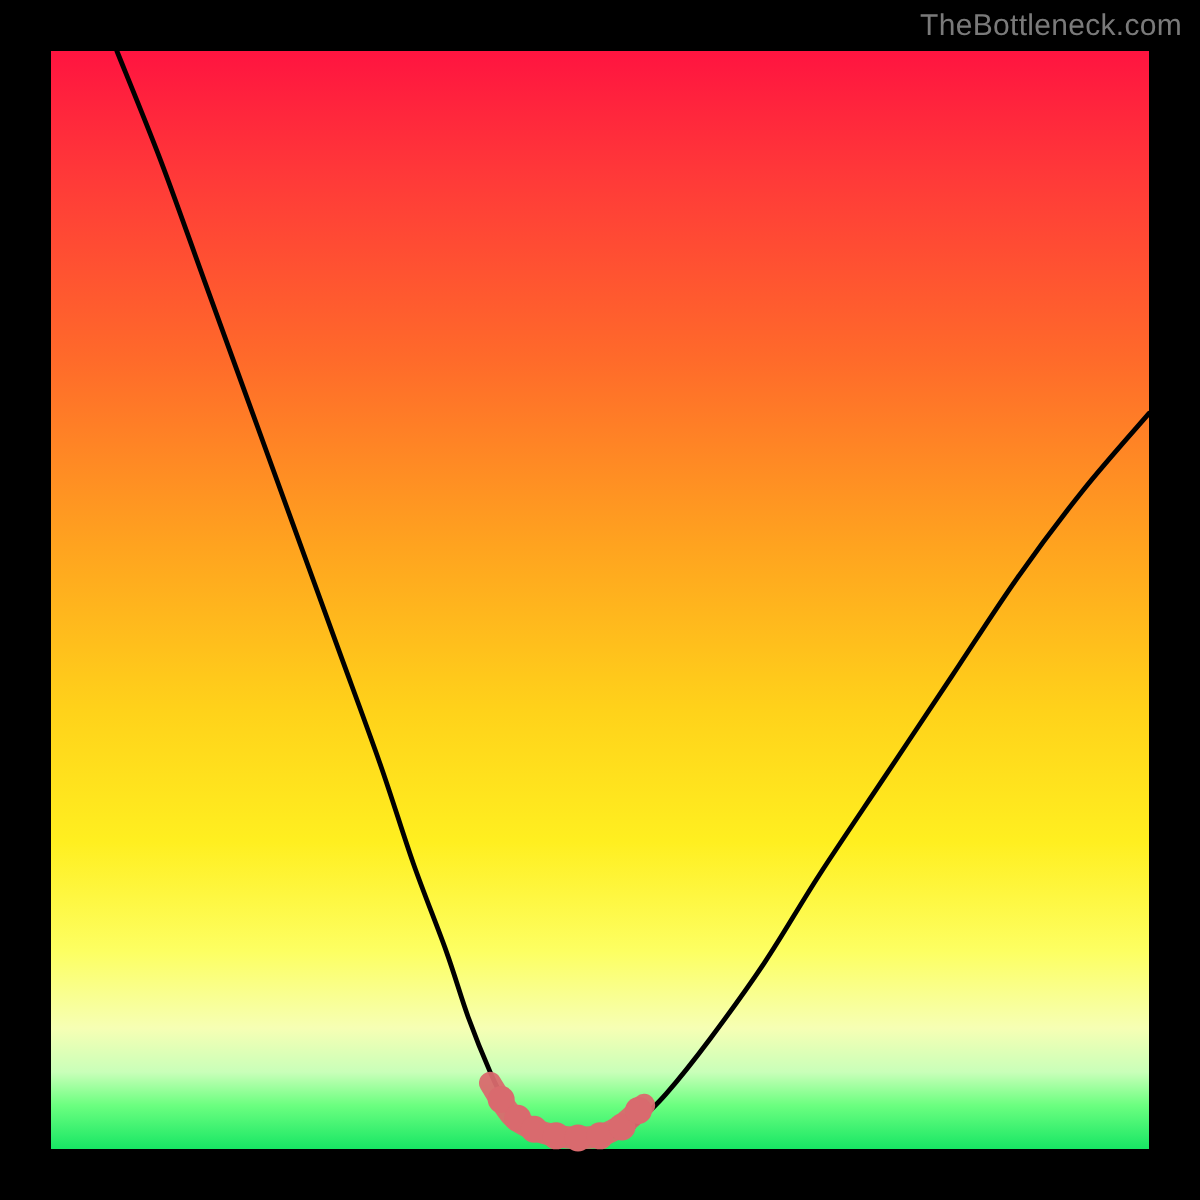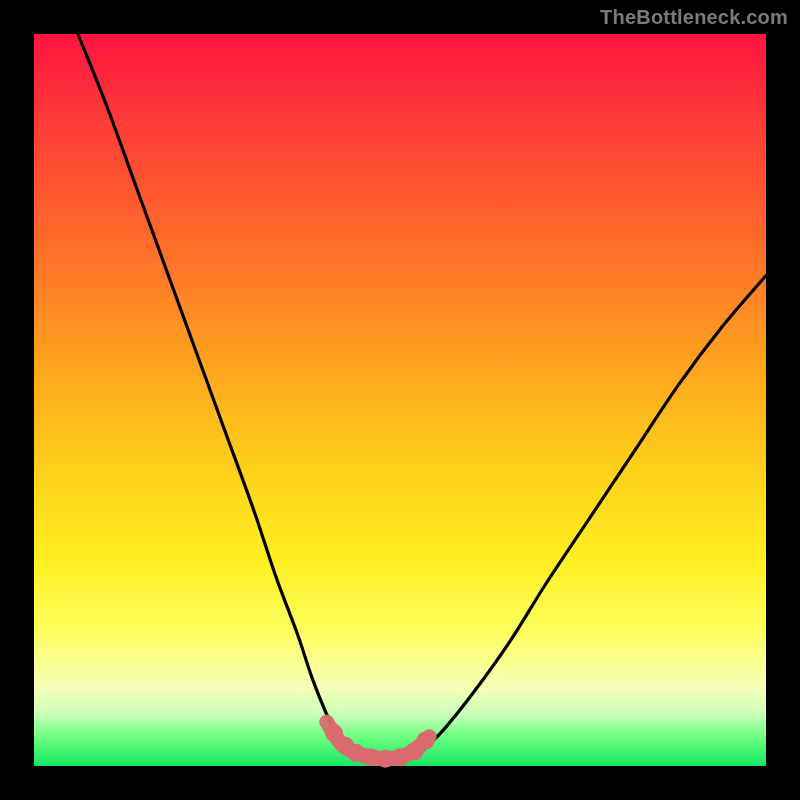--- a/index.html
+++ b/index.html
@@ -41,21 +41,21 @@
       #17e664 100%
     );
   }
   .watermark {
     position: absolute;
     top: 6px;
     right: 12px;
     color: #7a7a7a;
     font-size: 20px;
     letter-spacing: 0.2px;
-    font-weight: 700;
+    font-weight: 400;
     user-select: none;
   }
   svg.curves {
     position: absolute;
     left: 0;
     top: 0;
     width: 732px;
     height: 732px;
     overflow: visible;
   }

